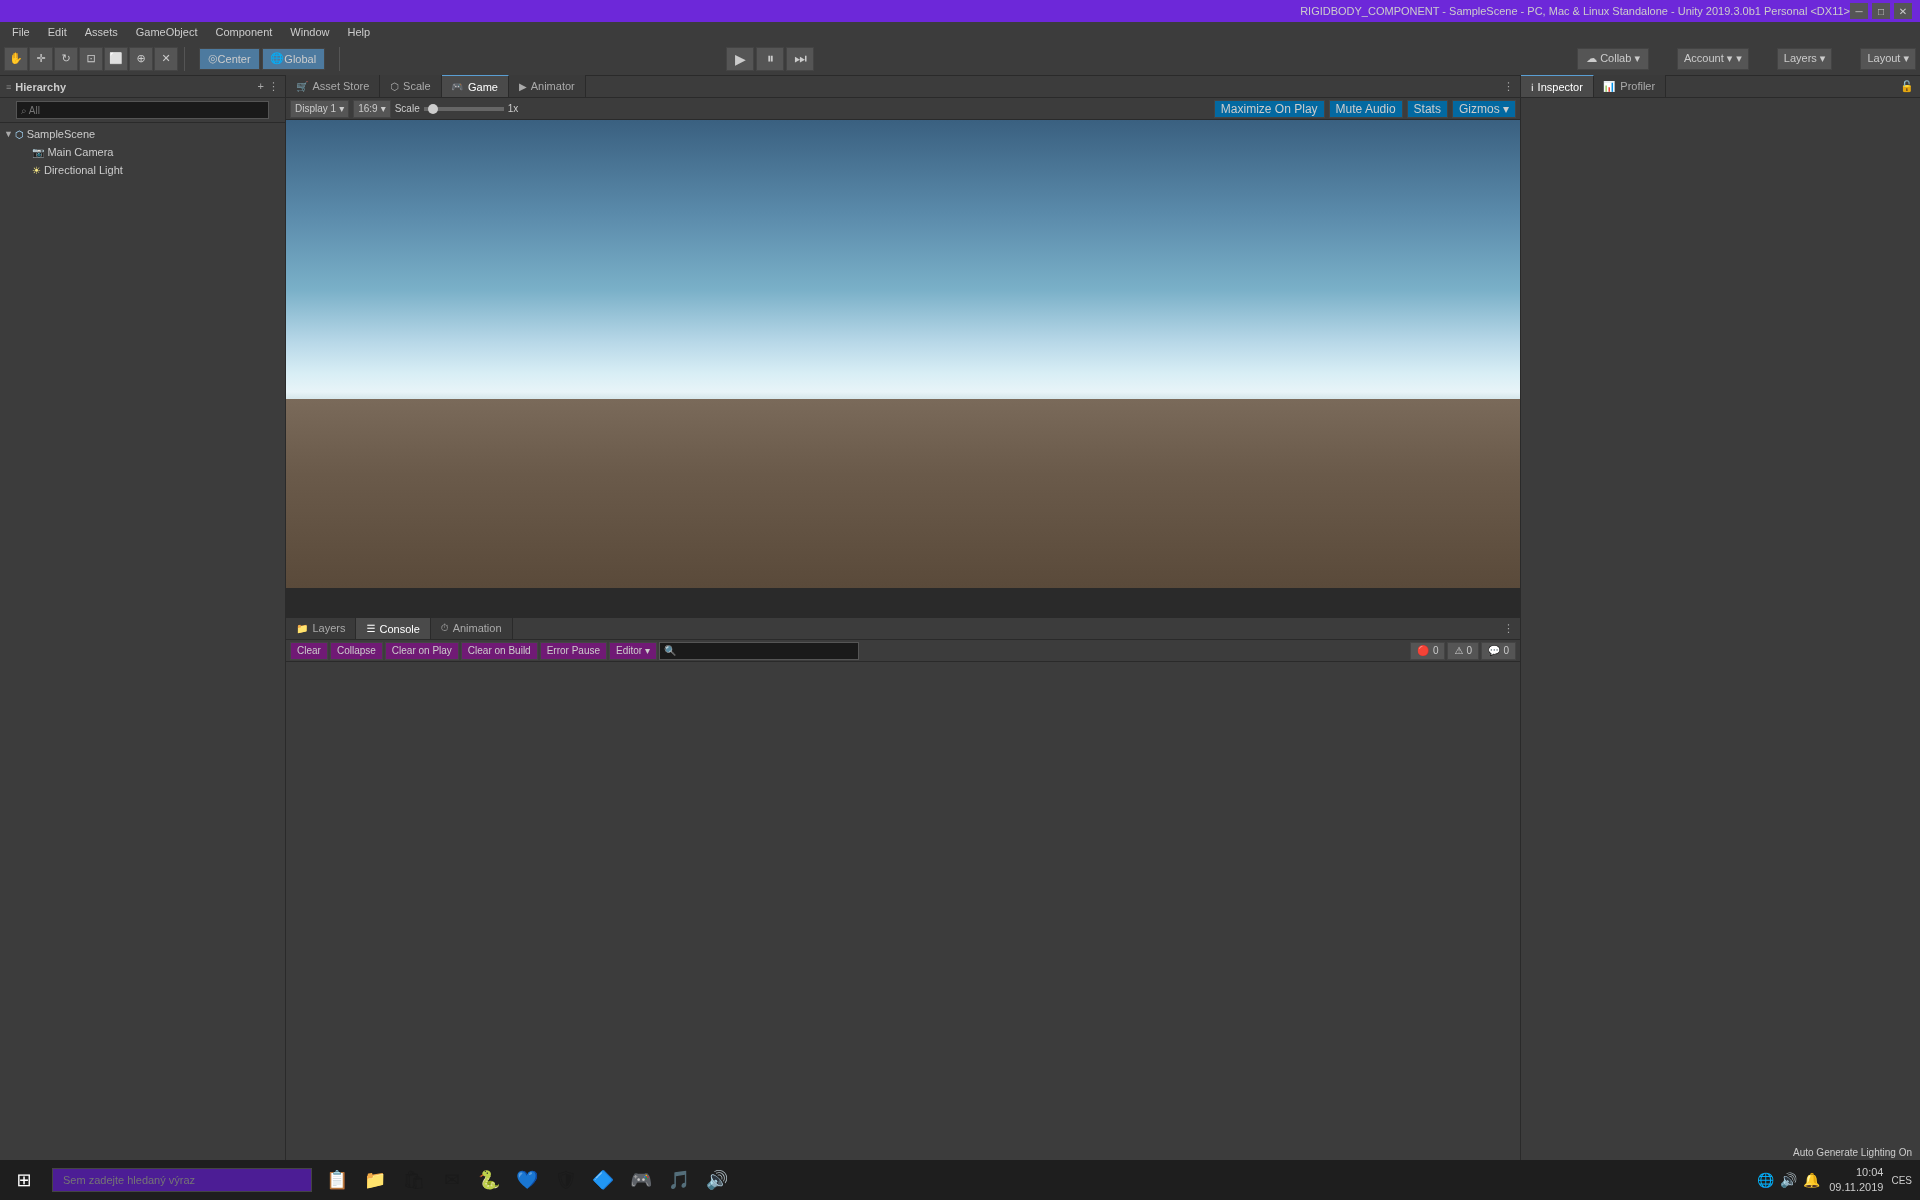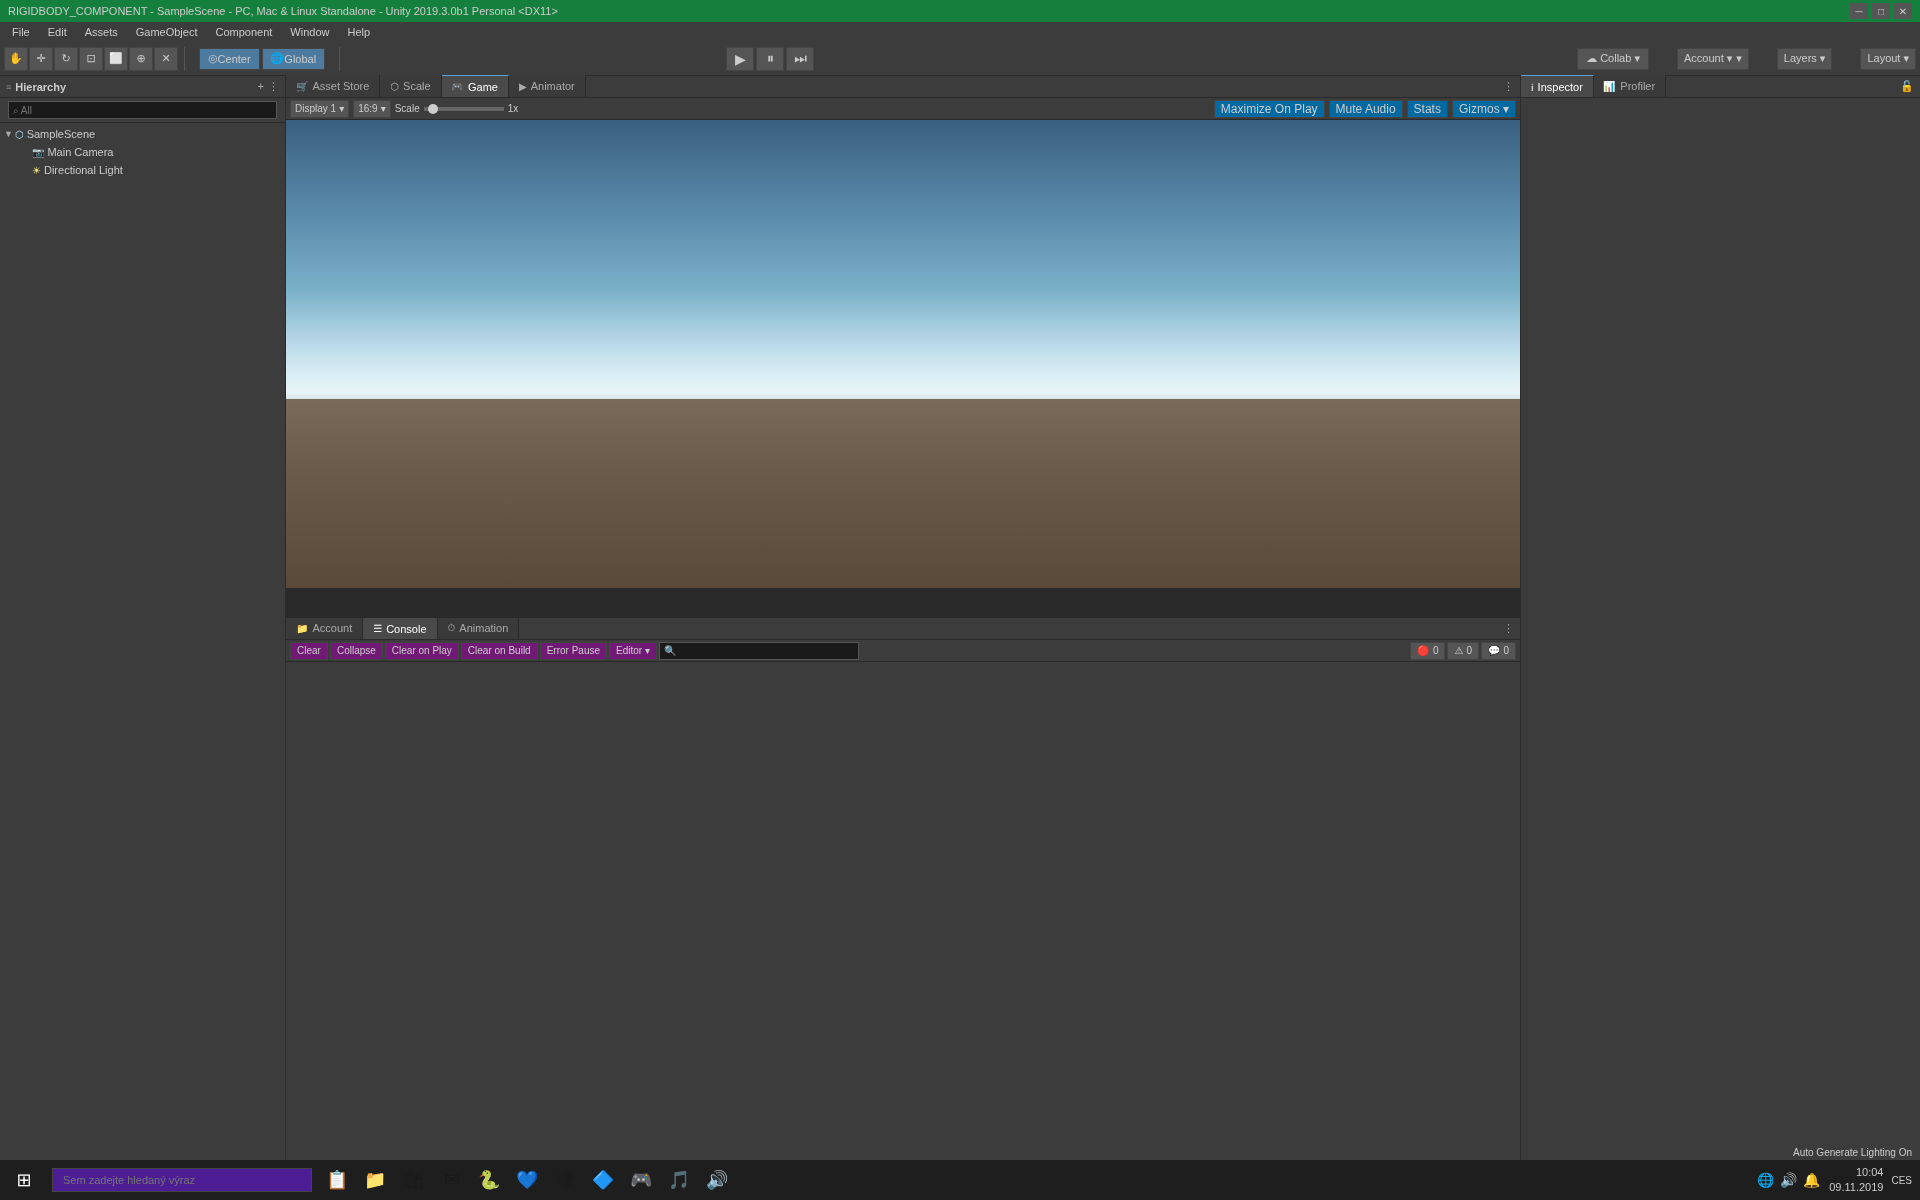--- a/index.html
+++ b/index.html
@@ -9,28 +9,27 @@
       background: #c8c8c8;
       font-family: 'Segoe UI', Arial, sans-serif;
       font-size: 11px;
       color: #1a1a1a;
       overflow: hidden;
       user-select: none;
     }
 
     
     #title-bar {
-      background: #15803d;
+      background: #6d28d9;
       color: #cccccc;
       height: 22px;
       display: flex;
       align-items: center;
       padding: 0 8px;
-      justify-content: space-between;
-      gap: 8px;
+      justify-content: flex-end;
     }
     #title-bar .window-controls { display: flex; gap: 4px; }
     #title-bar .win-btn {
       width: 18px; height: 16px;
       background: #555; border: none;
       color: #ccc; font-size: 10px;
       cursor: pointer; display: flex;
       align-items: center; justify-content: center;
     }
 
@@ -139,21 +138,21 @@
       justify-content: space-between;
     }
     .panel-header-title {
       color: #cccccc;
       font-size: 11px;
       font-weight: bold;
     }
     .panel-header-icons { display: flex; gap: 4px; color: #aaa; font-size: 11px; }
 
     .hierarchy-search {
-      padding: 3px 8px;
+      padding: 3px 16px;
       background: #3c3c3c;
       border-bottom: 1px solid #2a2a2a;
     }
     .hierarchy-search input {
       width: 100%; height: 18px;
       background: #1a1a1a; border: 1px solid #555;
       color: #ccc; font-size: 10px; padding: 0 4px;
     }
 
     .hierarchy-content {
@@ -562,21 +561,21 @@
           <div id="sky-gradient"></div>
           <div id="horizon-glow"></div>
           <div id="ground-plane"></div>
           <div id="bottom-bar-viewport"></div>
         </div>
       </div>
 
       <div id="bottom-tab-bar">
         <div class="tab">
           <span class="tab-icon">📁</span>
-          <span>Account</span>
+          <span>Layers</span>
         </div>
         <div class="tab active">
           <span class="tab-icon">☰</span>
           <span>Console</span>
         </div>
         <div class="tab">
           <span class="tab-icon">⏱</span>
           <span>Animation</span>
         </div>
         <div class="tab-spacer"></div>

